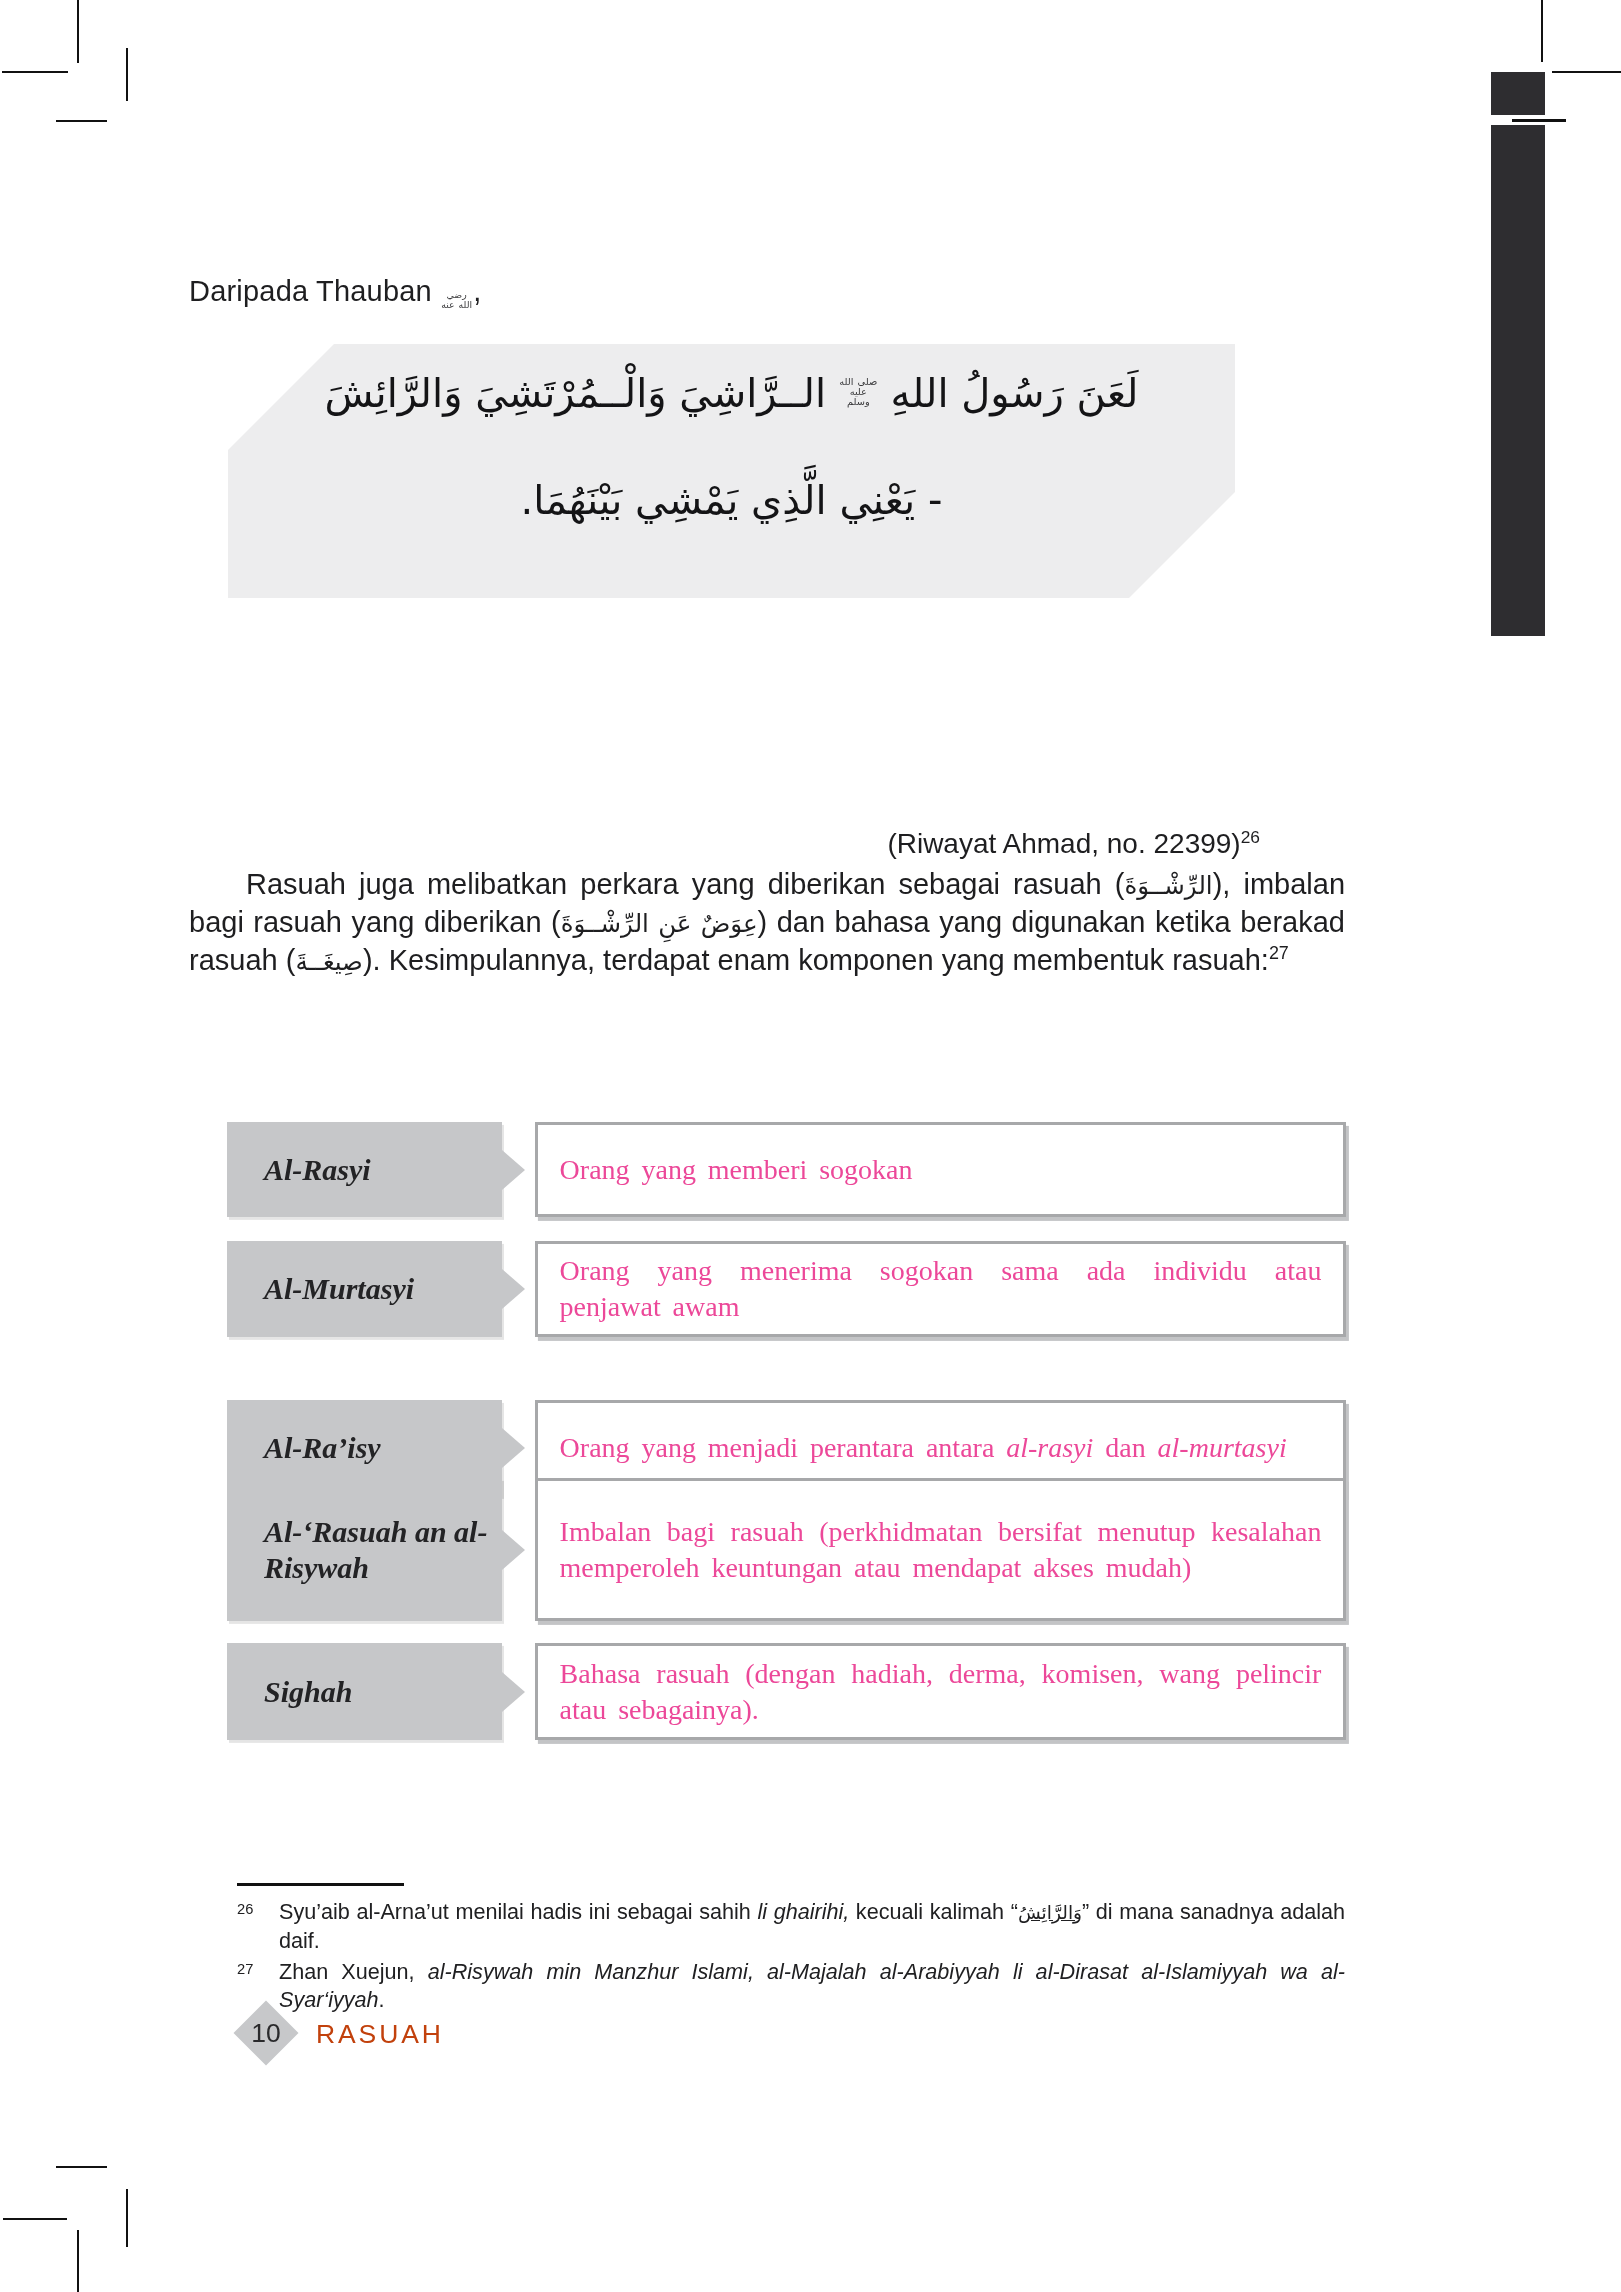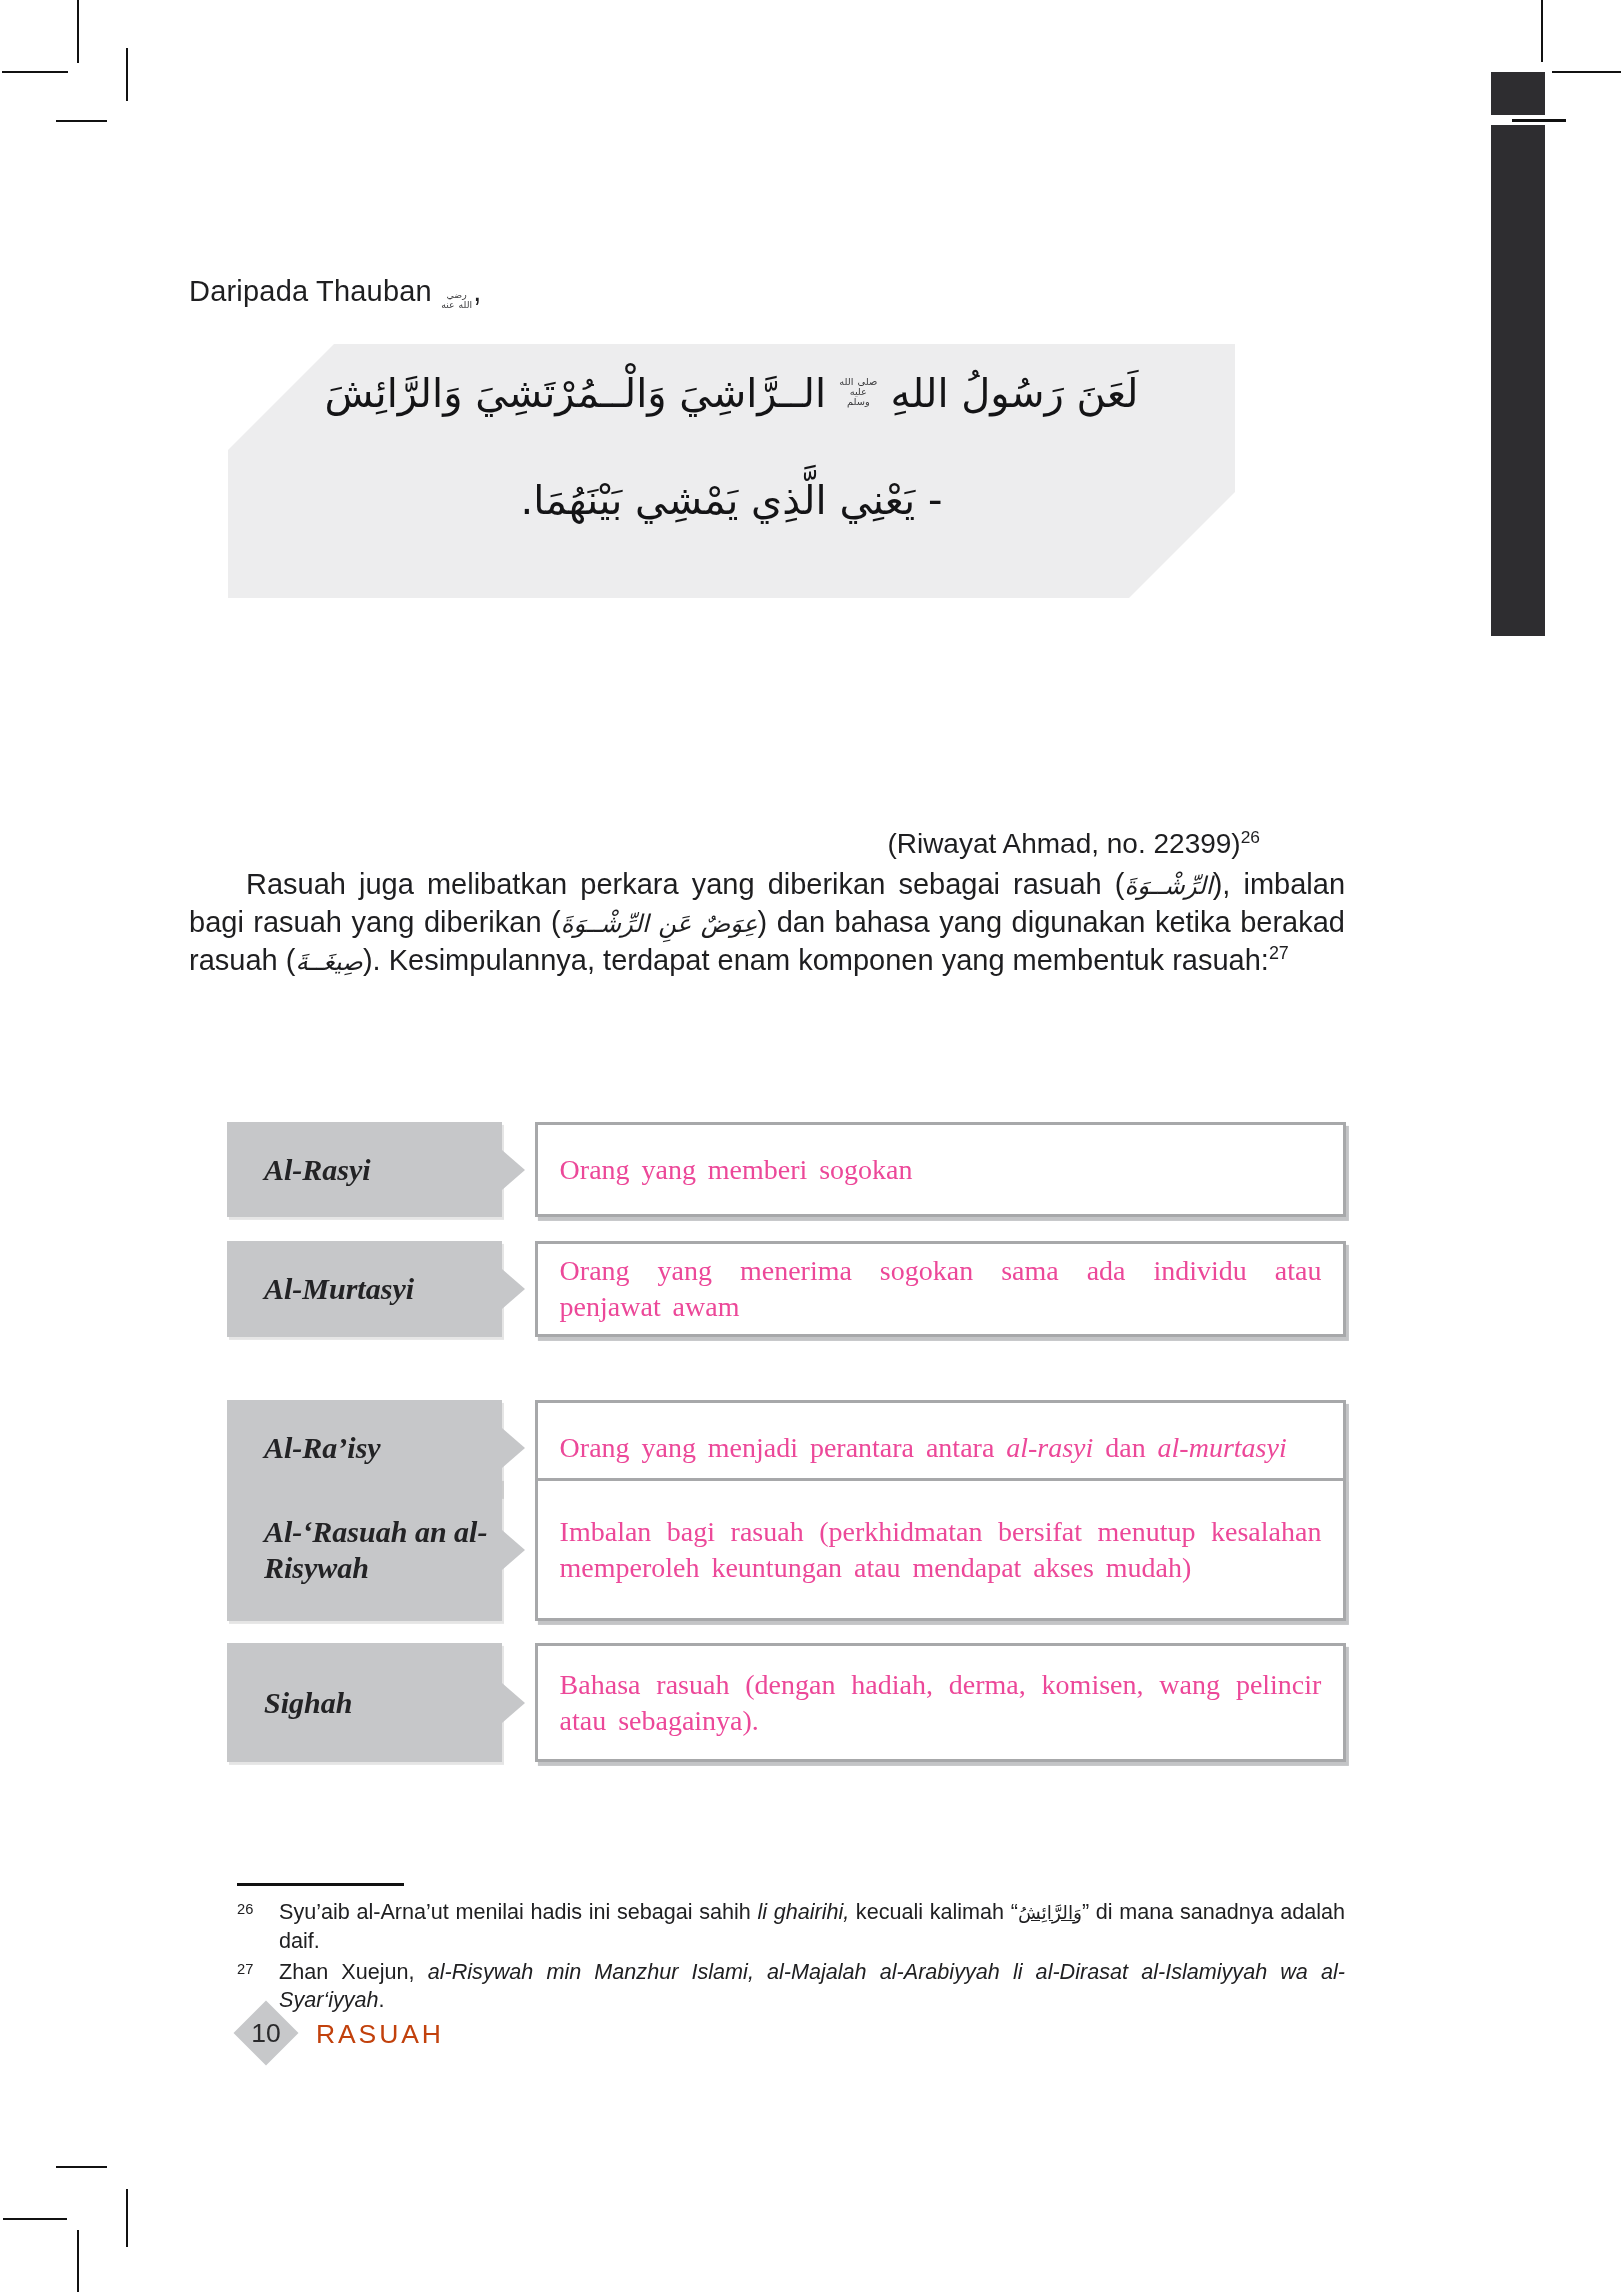--- a/index.html
+++ b/index.html
@@ -36,21 +36,21 @@
 
   
   .translation { position:absolute; left:316px; top:639px; width:747px;
     font-style:italic; font-size:28px; line-height:38px; text-align:justify; }
   .source-line { position:absolute; left:316px; top:796px; width:944px; text-align:right; font-size:28px;margin-top:32px; }
   .sup { font-size:0.62em; vertical-align:super; line-height:0; }
 
   
   .bodypara { position:absolute; left:189px; top:866px; width:1156px;
     font-size:29px; line-height:37px; text-align:justify; text-indent:57px; }
-  .inline-ar { font-family:"DejaVu Sans", sans-serif; font-size:24.5px; direction:rtl; unicode-bidi:isolate;font-style:italic; }
+  .inline-ar { font-family:"DejaVu Sans", sans-serif; font-size:24.5px; direction:rtl; unicode-bidi:isolate; }
 
   
   .comp-row { position:absolute; left:0; width:1621px; }
   .comp-label {
     position:absolute; left:227px; width:275px; top:0; bottom:0; background:#c6c7c9;
     box-shadow:2px 2.9px 0 rgba(0,0,0,0.10);
     display:flex; align-items:center; padding-left:37px; box-sizing:border-box;
     font-family:"Liberation Serif", serif; font-style:italic; font-weight:bold;
     font-size:30px; line-height:36px; color:#232325;
   }
@@ -152,21 +152,21 @@
     </div>
   </div>
 
   <div class="comp-row" style="top:1478px; height:143px;">
     <div class="comp-label">Al-‘Rasuah an al-Risywah</div>
     <div class="comp-desc">
       <div class="desc-text">Imbalan bagi rasuah (perkhidmatan bersifat menutup kesalahan memperoleh keuntungan atau mendapat akses mudah)</div>
     </div>
   </div>
 
-  <div class="comp-row" style="top:1643px; height:119px;border-radius:20px;">
+  <div class="comp-row" style="top:1643px; height:97px;border-radius:20px;">
     <div class="comp-label">Sighah</div>
     <div class="comp-desc">
       <div class="desc-text">Bahasa rasuah (dengan hadiah, derma, komisen, wang pelincir atau sebagainya).</div>
     </div>
   </div>
 
   <div class="fn-separator"></div>
 
   <div class="footnote fn-26">
     <span class="fn-num">26</span>

